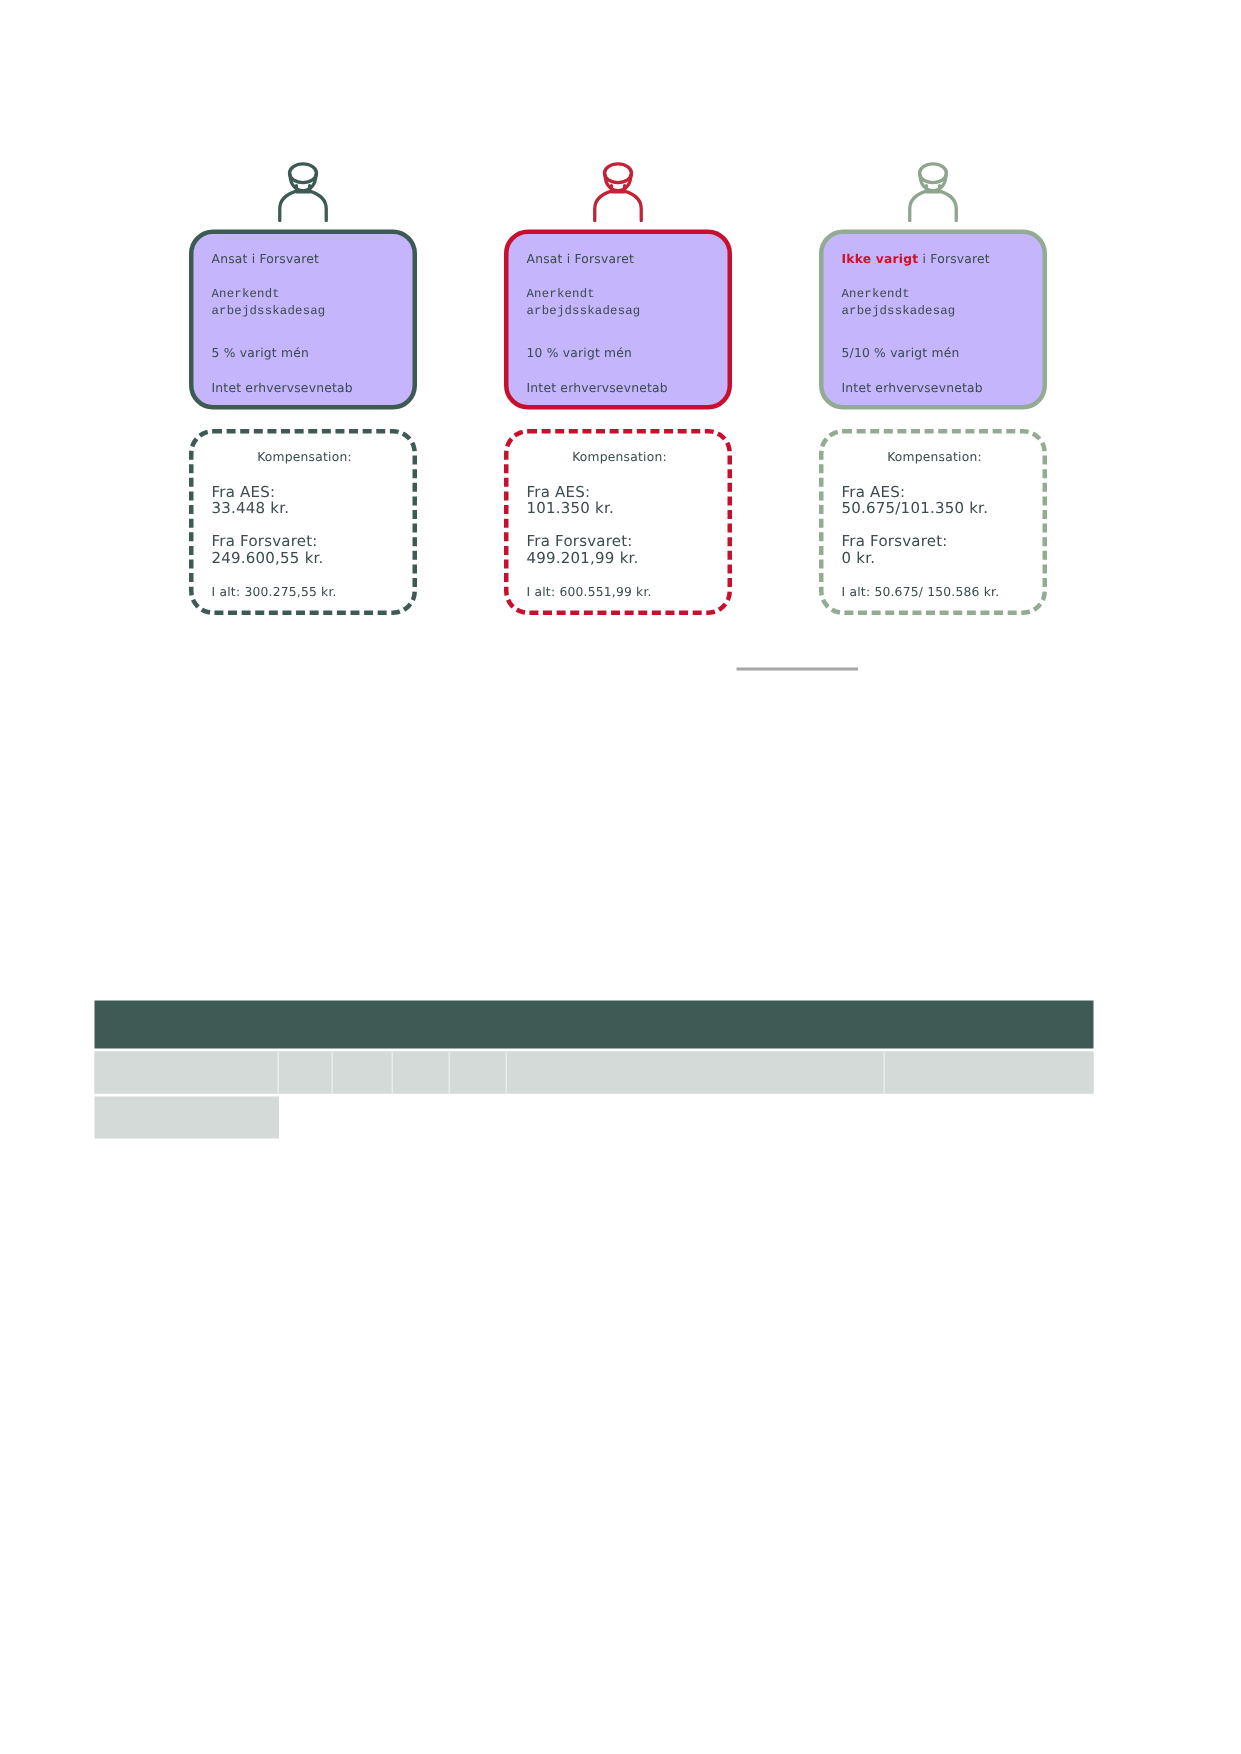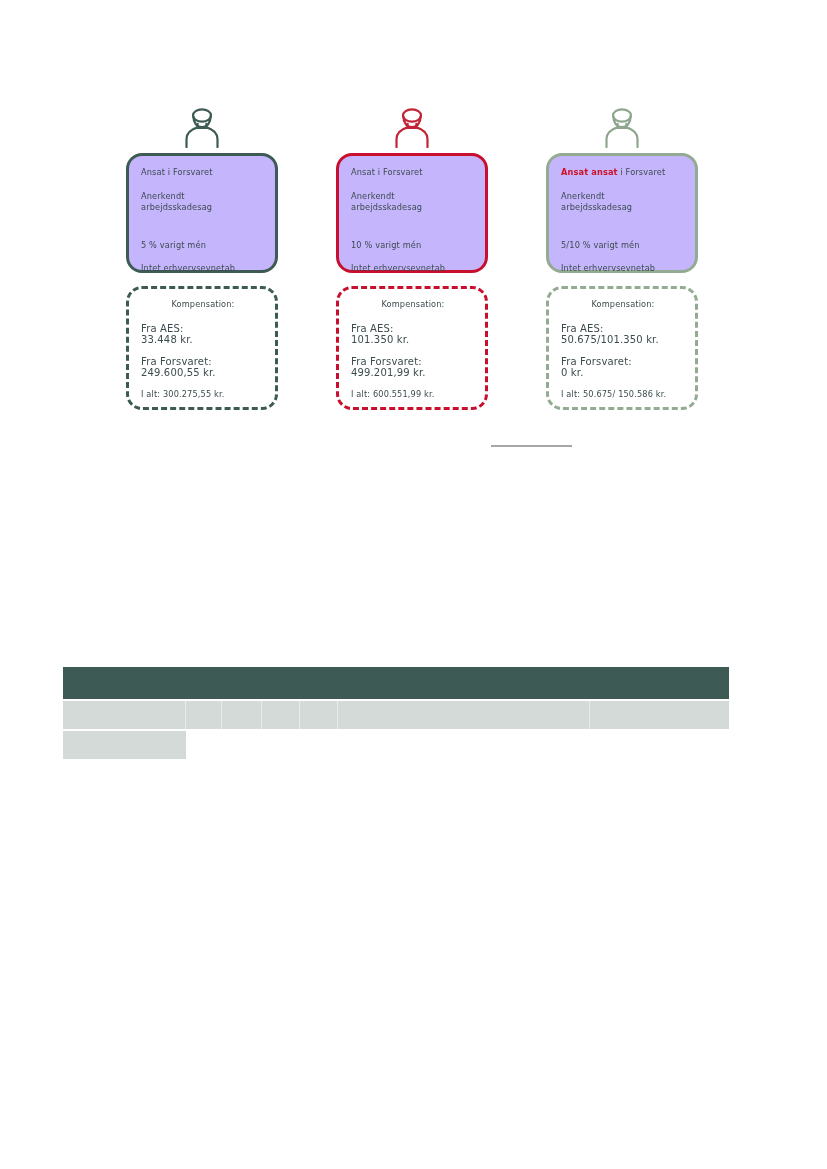--- a/index.html
+++ b/index.html
@@ -58,21 +58,21 @@
     justify-content: flex-start;
   }
   .card-line {
     font-size: 8.2px;
     line-height: 11.6px;
     color: #3c4b4d;
     letter-spacing: 0.15px;
     margin-bottom: 12px;
   }
   .card-line:last-child { margin-bottom: 16px; }
-  .card-line.tight { margin-bottom: 26px; }
+  .card-line.tight { margin-bottom: 16px; font-family: Liberation Mono, monospace; }
   .hl-red { color: #cf1127; font-weight: bold; }
 
   
   .dashbox {
     margin-top: 13px;
     box-sizing: border-box;
     width: 152px;
     height: 124px;
     border-radius: 16px;
     border-style: dashed;
@@ -240,21 +240,21 @@
         <ellipse cx="23" cy="9.5" rx="9" ry="6.2"></ellipse>
         <path d="M14.4 10.5c0 6.4 3.6 10.6 8.6 10.6s8.6-4.2 8.6-10.6"></path>
         <path d="M18.6 17.8v4.1h8.8v-4.1"></path>
         <path d="M18.6 21.4 C 12 23.4, 7.5 27.4, 7.5 33.2 L 7.5 41"></path>
         <path d="M27.4 21.4 C 34 23.4, 38.5 27.4, 38.5 33.2 L 38.5 41"></path>
       </svg>
     </div>
 
     <div class="card">
       <div class="card-line">
-        <span class="hl-red">Ansat ansat</span><span> i Forsvaret</span>
+        <span class="hl-red">Ikke varigt</span><span> i Forsvaret</span>
       </div>
       <div class="card-line tight">
         <span>Anerkendt</span><br>
         <span>arbejdsskadesag</span>
       </div>
       <div class="card-line">5/10 % varigt mén</div>
       <div class="card-line">Intet erhvervsevnetab</div>
     </div>
 
     <div class="dashbox">

